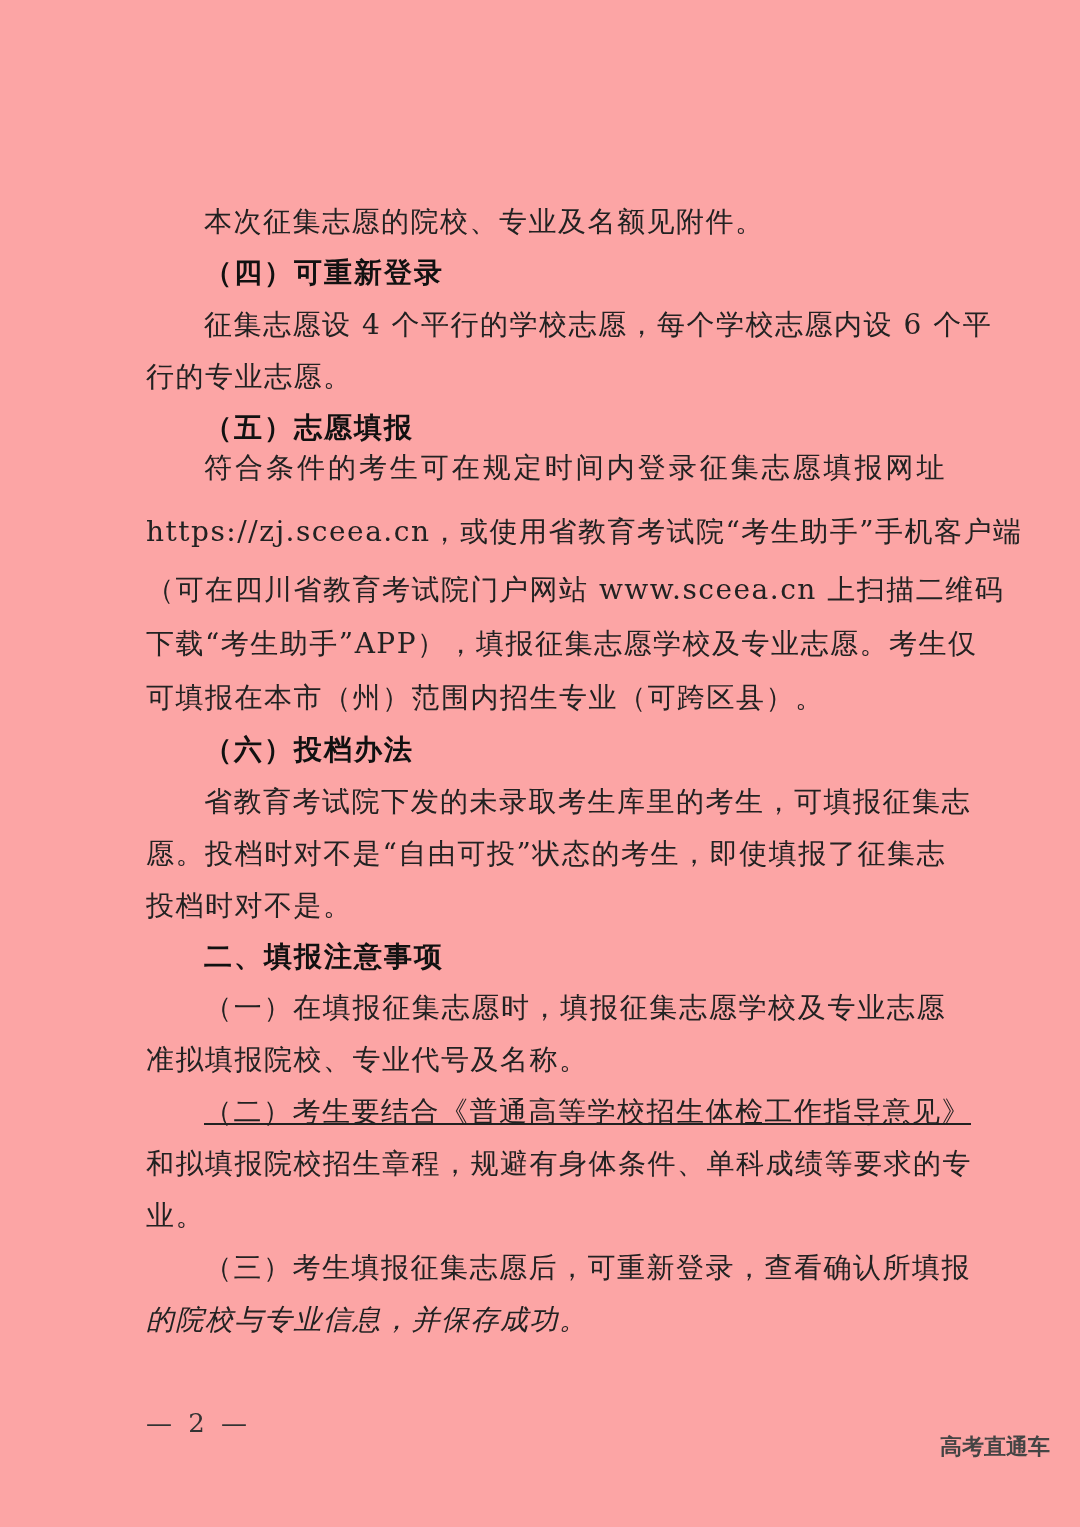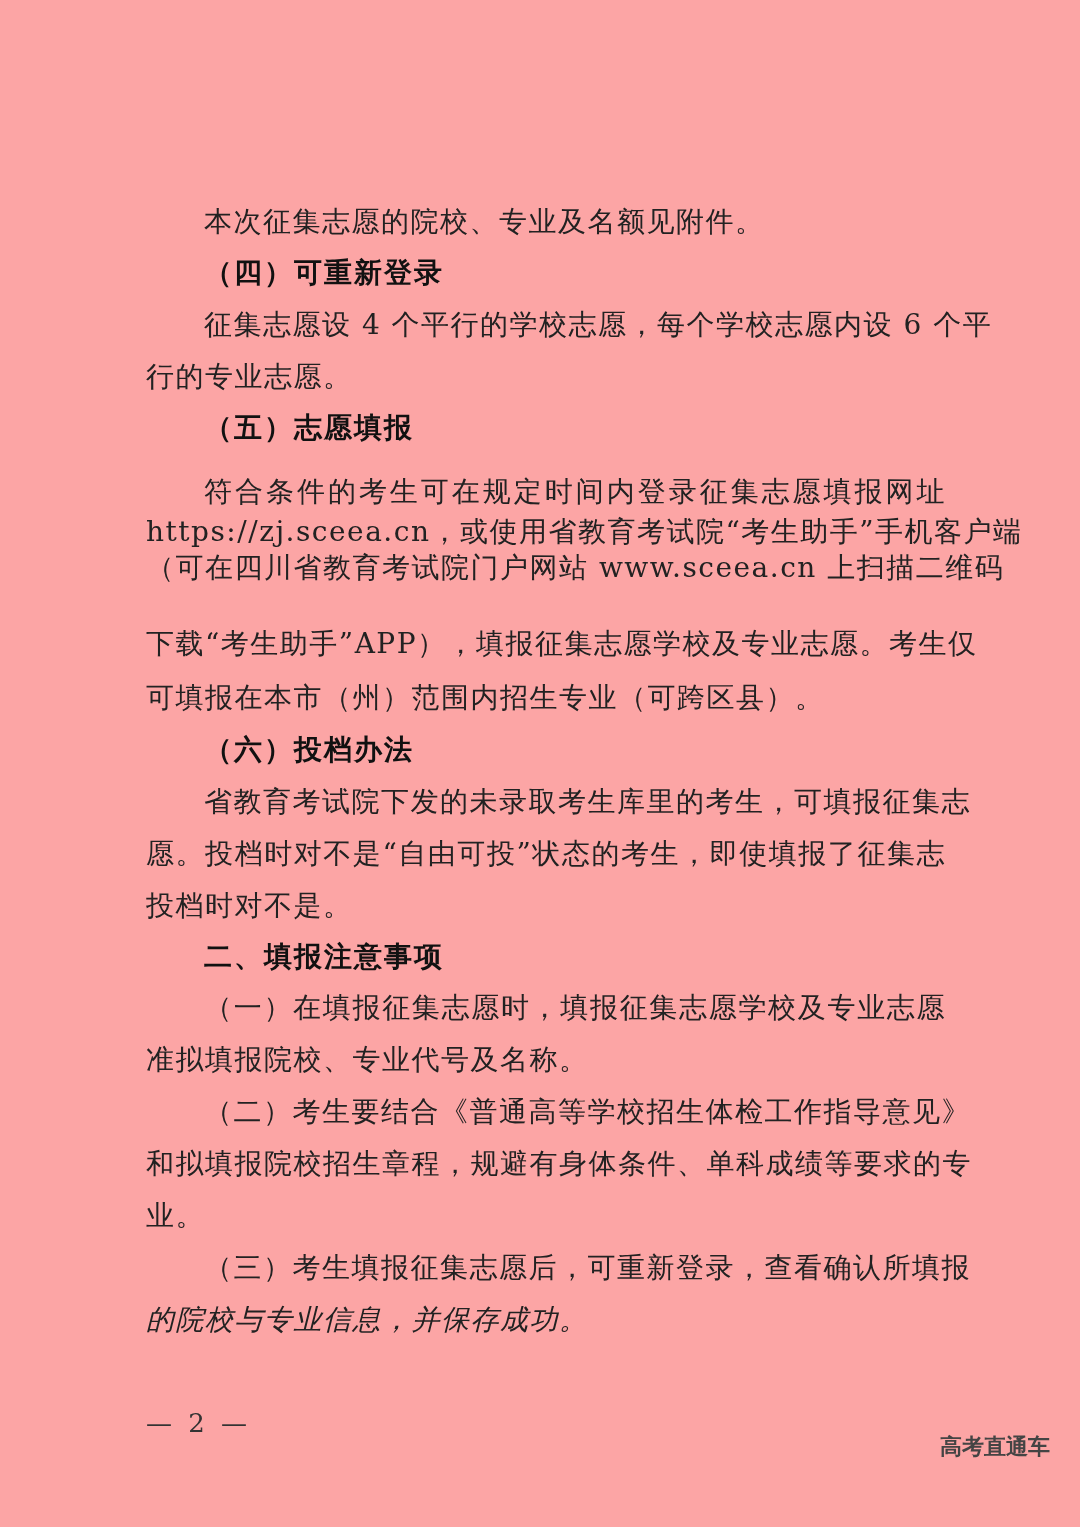--- a/index.html
+++ b/index.html
@@ -66,33 +66,33 @@
 </head>
 <body>
 
 <div class="page">
   <div id="lines">
       <div class="line indent" style="top: 202px;">本次征集志愿的院校、专业及名额见附件。</div>
       <div class="line heading indent" style="top: 253px;">（四）可重新登录</div>
       <div class="line indent justify" style="top: 305px;">征集志愿设 4 个平行的学校志愿，每个学校志愿内设 6 个平</div>
       <div class="line" style="top: 357px;">行的专业志愿。</div>
       <div class="line heading indent" style="top: 408px;">（五）志愿填报</div>
-      <div class="line indent justify" style="top: 472px;">符合条件的考生可在规定时间内登录征集志愿填报网址</div>
+      <div class="line indent justify" style="top: 448px;">符合条件的考生可在规定时间内登录征集志愿填报网址</div>
       <div class="line justify" style="top: 512px;">https://zj.sceea.cn，或使用省教育考试院“考生助手”手机客户端</div>
-      <div class="line justify" style="top: 548px;">（可在四川省教育考试院门户网站 www.sceea.cn 上扫描二维码</div>
+      <div class="line justify" style="top: 570px;">（可在四川省教育考试院门户网站 www.sceea.cn 上扫描二维码</div>
       <div class="line justify" style="top: 624px;">下载“考生助手”APP），填报征集志愿学校及专业志愿。考生仅</div>
       <div class="line" style="top: 678px;">可填报在本市（州）范围内招生专业（可跨区县）。</div>
       <div class="line heading indent" style="top: 730px;">（六）投档办法</div>
       <div class="line indent justify" style="top: 782px;">省教育考试院下发的未录取考生库里的考生，可填报征集志</div>
       <div class="line justify" style="top: 834px;">愿。投档时对不是“自由可投”状态的考生，即使填报了征集志</div>
       <div class="line" style="top: 886px;">投档时对不是。</div>
       <div class="line heading indent" style="top: 937px;">二、填报注意事项</div>
       <div class="line indent justify" style="top: 988px;">（一）在填报征集志愿时，填报征集志愿学校及专业志愿</div>
       <div class="line" style="top: 1040px;">准拟填报院校、专业代号及名称。</div>
-      <div class="line indent justify" style="top: 1092px;">（二）考生要结合《普通高等学校招生体检工作指导意见》</div>
+      <div class="line indent justify" style="top: 1092px; text-decoration: underline;">（二）考生要结合《普通高等学校招生体检工作指导意见》</div>
       <div class="line justify" style="top: 1144px;">和拟填报院校招生章程，规避有身体条件、单科成绩等要求的专</div>
       <div class="line" style="top: 1196px;">业。</div>
       <div class="line indent justify" style="top: 1248px;">（三）考生填报征集志愿后，可重新登录，查看确认所填报</div>
       <div class="line" style="top: 1300px; font-style: italic;">的院校与专业信息，并保存成功。</div>
     </div>
 
   <div class="page-number">— 2 —</div>
 
   <div class="watermark">高考直通车</div>
 </div>

